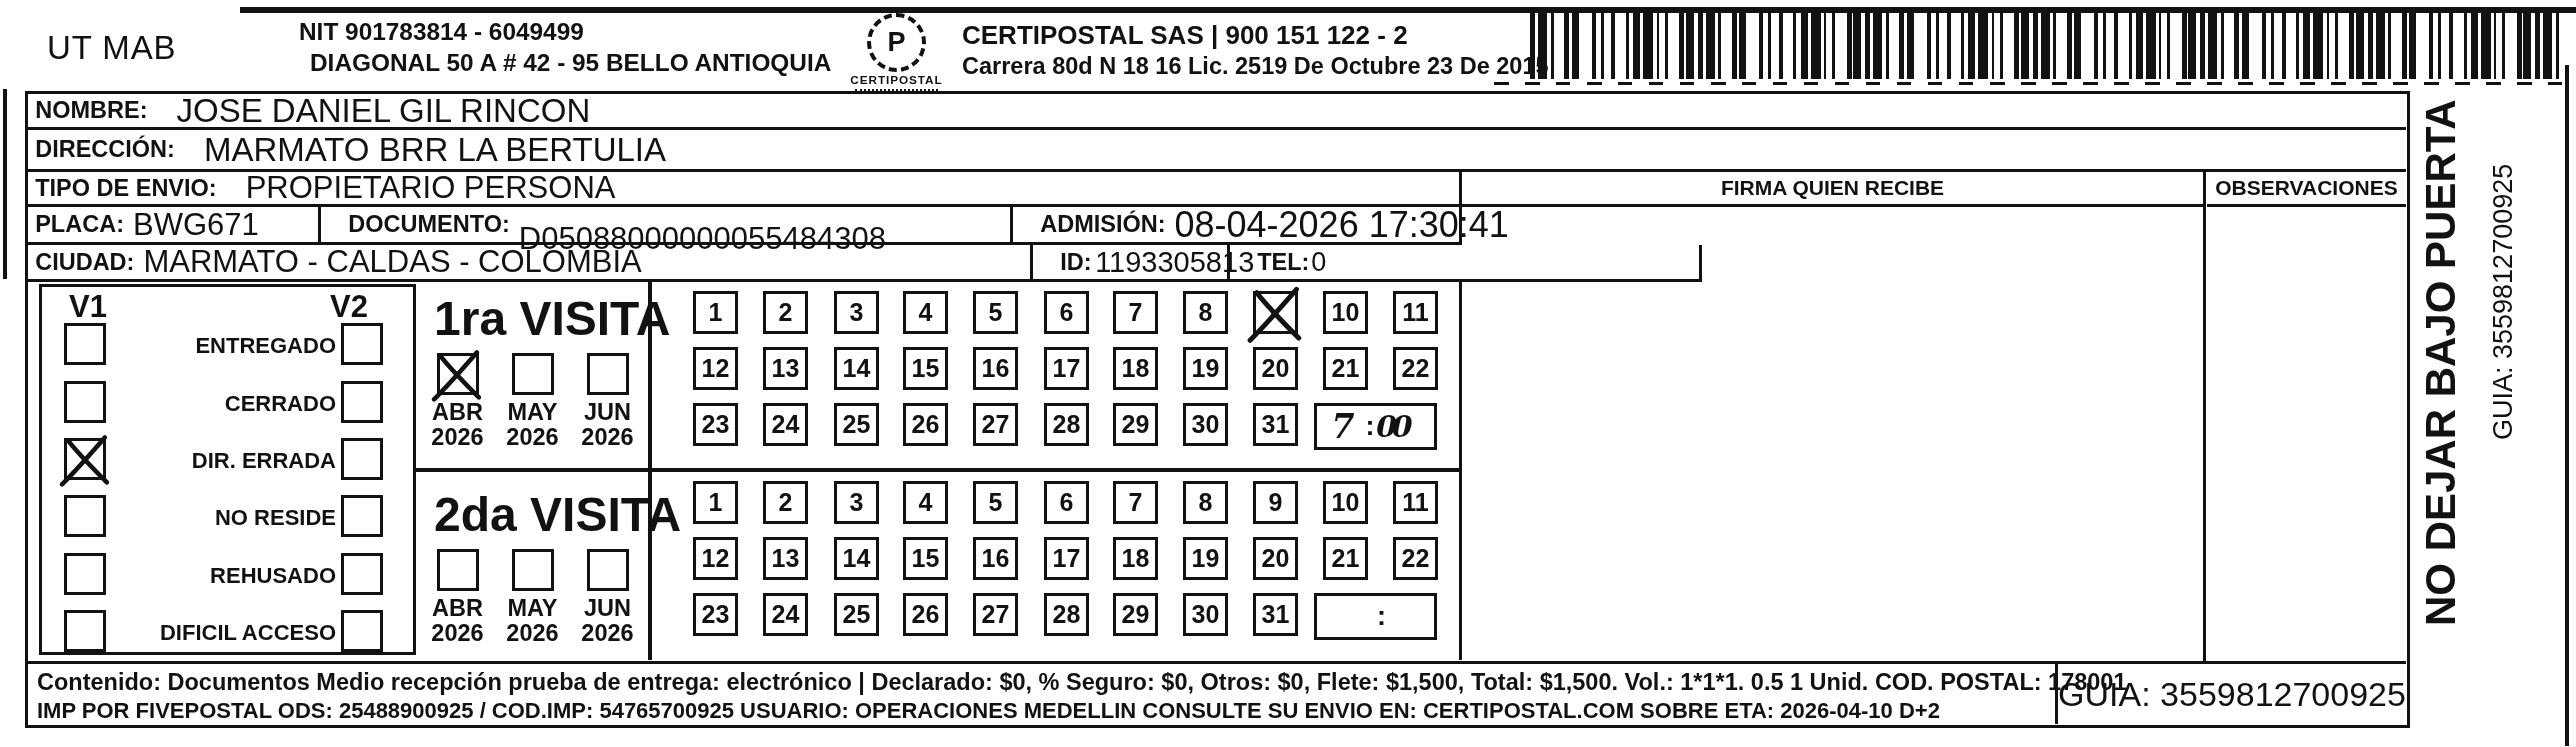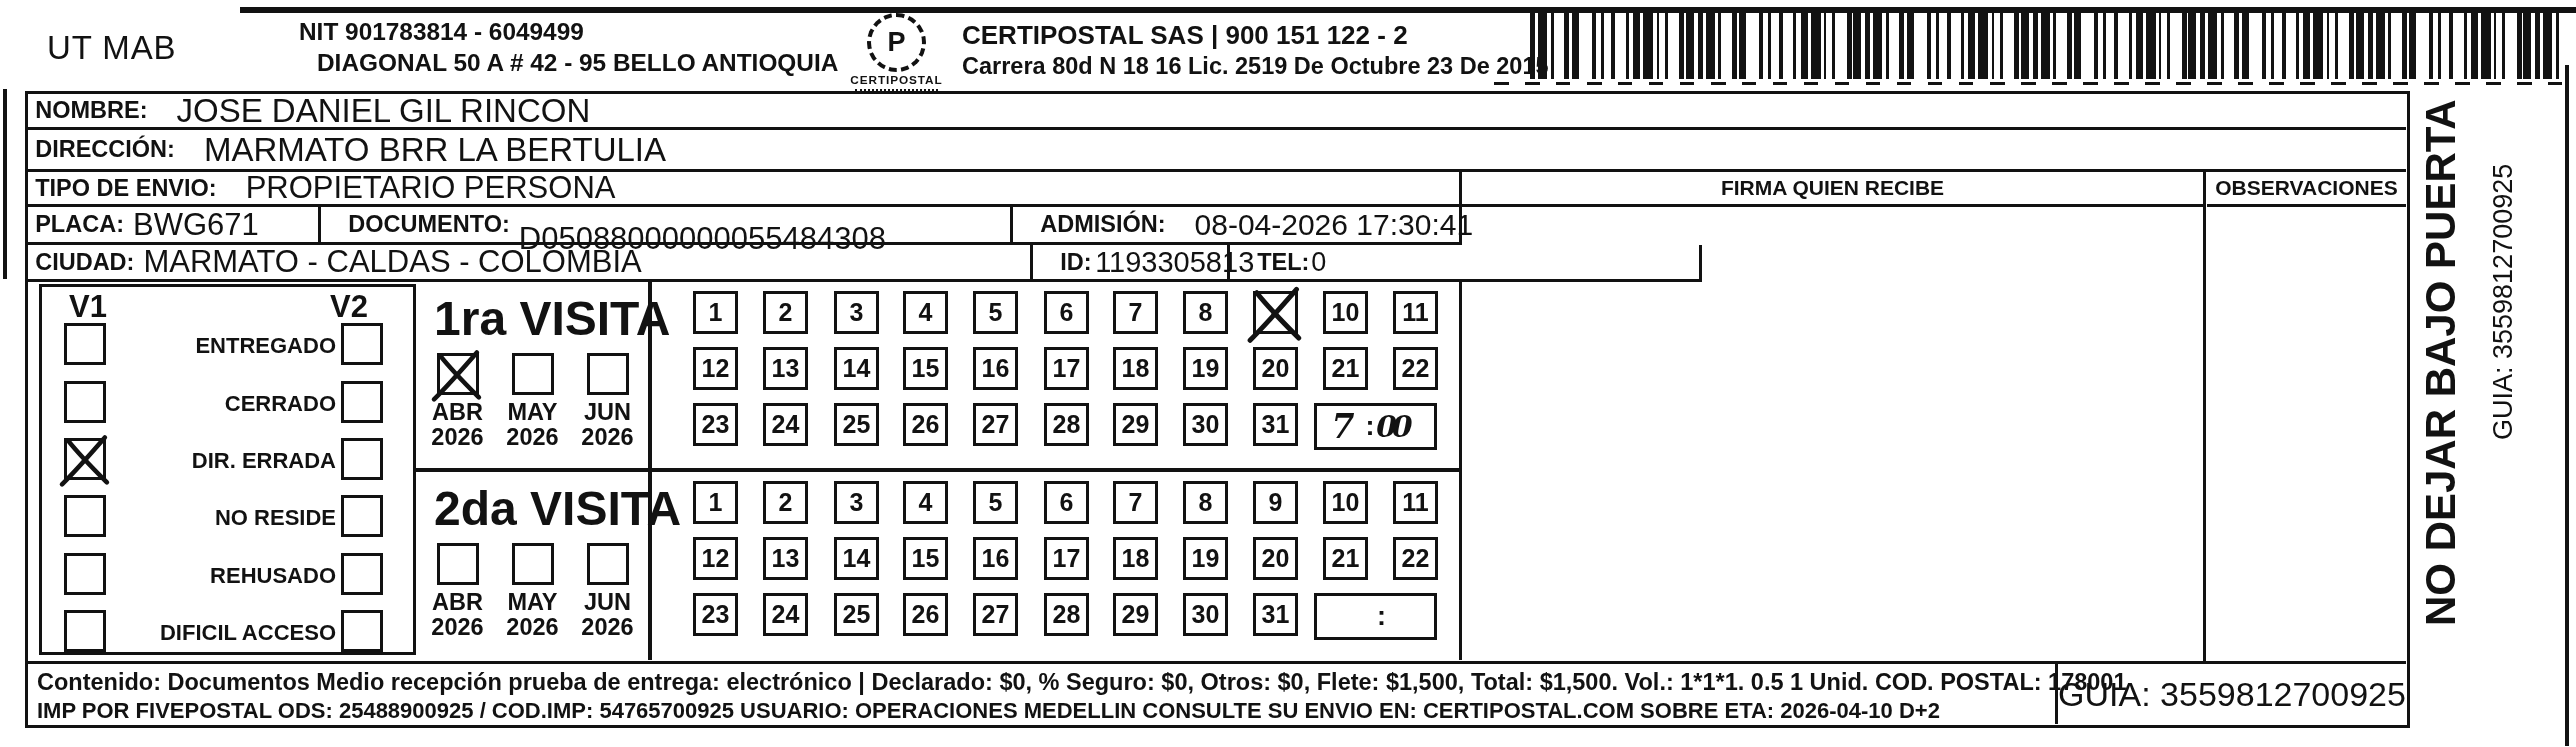--- a/index.html
+++ b/index.html
@@ -9,21 +9,21 @@
   .abs{position:absolute;}
   
   .scan-top{left:240px;top:7.2px;width:2336px;height:6.3px;background:var(--ink);}
   .scan-left{left:2.7px;top:89px;width:4.5px;height:190px;background:var(--ink);}
   .scan-right{left:2565px;top:65px;width:3.6px;height:681px;background:var(--ink);}
   .scan-under-barcode{left:1494px;top:82px;width:1077px;height:2.7px;
     background:repeating-linear-gradient(90deg,var(--ink) 0 14.5px,transparent 14.5px 31px);}
   
   .utmab{left:47px;top:29px;font-size:33px;font-weight:400;letter-spacing:0.9px;}
   .nit1{left:299px;top:18px;font-size:24.4px;font-weight:700;}
-  .nit2{left:317px;top:49px;font-size:24.4px;font-weight:700;}
+  .nit2{left:310px;top:49px;font-size:24.4px;font-weight:700;}
   .logo{left:842px;top:12.7px;width:109px;text-align:center;}
   .logo-ring{width:51px;height:51px;margin:0 auto;border:4.5px dashed var(--ink);border-radius:50%;
              display:flex;align-items:center;justify-content:center;}
   .logo-glyph{font-size:27px;font-weight:700;transform:scaleY(1.05);}
   .logo-cap{font-size:11.8px;font-weight:700;letter-spacing:0.9px;margin-top:1.8px;}
   .logo-tag{width:83px;height:0;margin:1.8px auto 0;border-bottom:2.7px dotted var(--ink);}
   .co1{left:962px;top:20px;font-size:26px;font-weight:700;}
   .co2{left:962px;top:53px;font-size:23.5px;font-weight:700;}
   .barcode{left:1530px;top:7.2px;width:1041px;height:72px;}
   .barcode .bar{position:absolute;top:0;bottom:0;background:var(--ink);}
@@ -225,21 +225,21 @@
       <div class="cell br" style="width:314px;">
         <span class="flabel">PLACA:</span>
         <span class="fvalue" style="font-size:31px;">BWG671</span>
       </div>
       <div class="cell br" style="width:720px;">
         <span class="flabel">DOCUMENTO:</span>
         <span class="fvalue" style="font-size:31px;margin-top:28px;">D05088000000055484308</span>
       </div>
       <div class="cell" style="width:426px;">
         <span class="flabel">ADMISIÓN:</span>
-        <span class="fvalue" style="font-size:30px;margin-left:20px;">08-04-2026 17:30:41</span>
+        <span class="fvalue" style="font-size:36px;">08-04-2026 17:30:41</span>
       </div>
     </div>
 
     <div class="t-row" style="top:151px;height:37px;width:1674px;border-right:3.6px solid var(--ink);padding:0;">
       <div class="cell br" style="width:1005px;">
         <span class="flabel">CIUDAD:</span>
         <span class="fvalue" style="font-size:31px;">MARMATO - CALDAS - COLOMBIA</span>
       </div>
       <div class="cell br" style="width:177px;">
         <span class="flabel">ID:</span>
@@ -302,21 +302,21 @@
               <div class="mlab">MAY</div>
               <div class="myear">2026</div>
             </div>
             <div class="mcol" style="left: 150px;">
               <div class="cb rel"></div>
               <div class="mlab">JUN</div>
               <div class="myear">2026</div>
             </div>
           </div>
       </div>
-      <div class="visit-sec" style="top:190px;height:186px;">
+      <div class="visit-sec" style="top:196px;height:186px;">
         <div class="visit-title">2da VISITA</div>
         <div class="months" id="months-1">
             <div class="mcol" style="left: 0px;">
               <div class="cb rel"></div>
               <div class="mlab">ABR</div>
               <div class="myear">2026</div>
             </div>
             <div class="mcol" style="left: 75px;">
               <div class="cb rel"></div>
               <div class="mlab">MAY</div>

